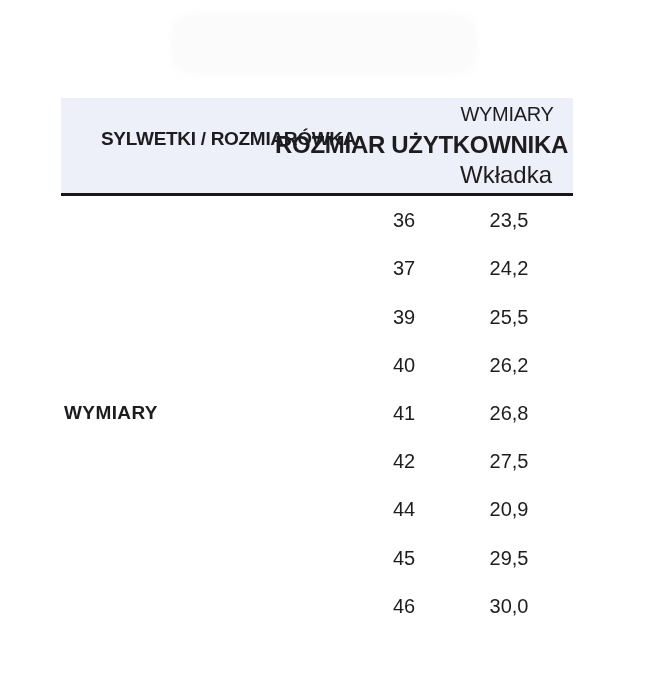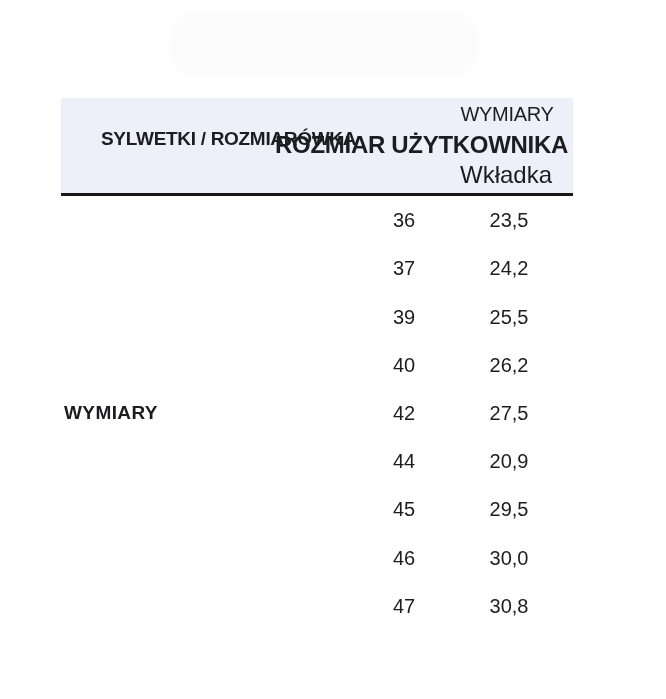--- a/index.html
+++ b/index.html
@@ -100,20 +100,24 @@
   <div class="row">
     <span class="size-cell">39</span>
     <span class="insole-cell">25,5</span>
   </div>
 
   <div class="row">
     <span class="size-cell">40</span>
     <span class="insole-cell">26,2</span>
   </div>
 
+  <div class="row">
+    <span class="size-cell">41</span>
+    <span class="insole-cell">26,8</span>
+  </div>
 
   <div class="row">
     <span class="size-cell">42</span>
     <span class="insole-cell">27,5</span>
   </div>
 
 
   <div class="row">
     <span class="size-cell">44</span>
     <span class="insole-cell">20,9</span>
@@ -122,21 +126,17 @@
   <div class="row">
     <span class="size-cell">45</span>
     <span class="insole-cell">29,5</span>
   </div>
 
   <div class="row">
     <span class="size-cell">46</span>
     <span class="insole-cell">30,0</span>
   </div>
 
-  <div class="row">
-    <span class="size-cell">47</span>
-    <span class="insole-cell">30,8</span>
-  </div>
 
 </div>
 
   </div>
 </div>
 
 </body></html>

